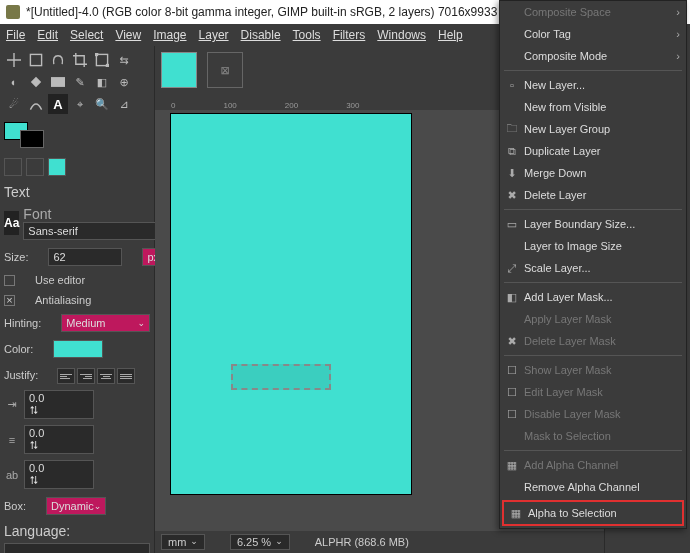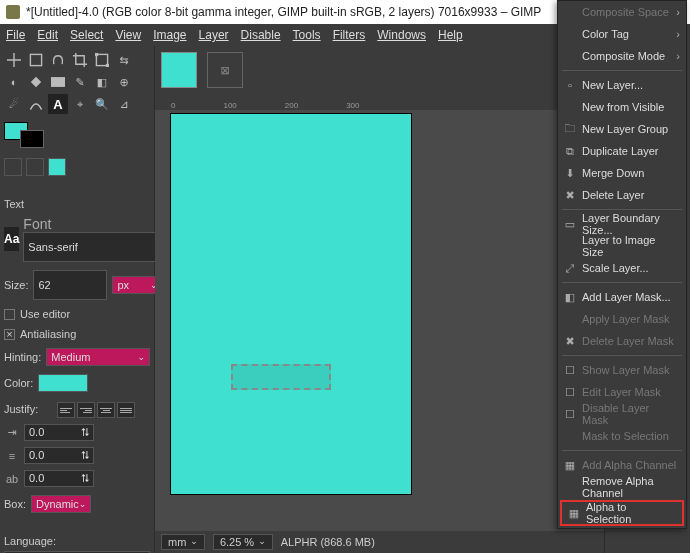--- a/index.html
+++ b/index.html
@@ -17,47 +17,47 @@
 .tool-grid { display: flex; flex-wrap: wrap; gap: 2px; }
 .tool { width: 20px; height: 20px; display: flex; align-items: center; justify-content: center; background: #3b3b3b; color: #bbb; }
 .tool svg { width: 14px; height: 14px; fill: #bbb; stroke: #bbb; }
 .tool.A { background: #222; font-weight: bold; font-size: 13px; color: #fff; }
 .swatches { display: flex; align-items: flex-start; margin-top: 4px; }
 .sw-fg { width: 24px; height: 18px; background: #40e0d0; border: 1px solid #000; }
 .sw-bg { width: 24px; height: 18px; background: #000; border: 1px solid #666; margin-left: -8px; margin-top: 8px; }
 .tabs-row { display: flex; gap: 4px; margin-top: 6px; }
 .tab-sq { width: 18px; height: 18px; border: 1px solid #555; }
 .tab-sq.cyan { background: #40e0d0; }
-.sect-label { font-size: 11px; color: #ccc; margin-top: 18px; }
+.sect-label { font-size: 14px; color: #ccc; margin-top: 4px; }
 .font-row { display: flex; gap: 4px; align-items: center; margin-top: 2px; }
 .aa-btn { width: 24px; height: 24px; background: #222; color: #fff; display: flex; align-items: center; justify-content: center; font-size: 12px; font-weight: bold; }
-.input { background: #2a2a2a; border: 1px solid #555; color: #ddd; padding: 8px 4px; font-size: 11px; flex: 1; }
+.input { background: #2a2a2a; border: 1px solid #555; color: #ddd; padding: 2px 4px; font-size: 11px; flex: 1; }
 .spin { width: 74px; }
-.row { display: flex; align-items: center; gap: 5px; margin-top: 4px; }
+.row { display: flex; align-items: center; gap: 20px; margin-top: 4px; }
 .dd { background: #be185d; border: 1px solid #555; color: #ddd; padding: 2px 4px; display: flex; align-items: center; justify-content: space-between; min-width: 50px; }
 .chev { font-size: 9px; }
 .chk { width: 11px; height: 11px; border: 1px solid #777; }
 .chk.on::after { content: "×"; display: block; text-align: center; line-height: 9px; color: #ccc; }
 .color-sw { width: 50px; height: 18px; background: #40e0d0; border: 1px solid #555; }
 .justify-row { display: flex; gap: 2px; margin-top: 2px; }
 .jbtn { width: 18px; height: 16px; background: #2a2a2a; border: 1px solid #555; display: flex; flex-direction: column; justify-content: center; gap: 1px; padding: 2px; }
 .jbtn i { height: 1px; background: #aaa; display: block; }
 .num-row { display: flex; align-items: center; gap: 4px; margin-top: 2px; }
 .num-row .ic { width: 16px; text-align: center; color: #aaa; }
-.num-row .spin2 { background: #2a2a2a; border: 1px solid #555; color: #ddd; padding: 1px 4px; width: 70px; font-size: 11px; display: flex; justify-content: space-between; }
+.num-row .spin2 { background: #2a2a2a; border: 1px solid #555; color: #ddd; padding: 1px 4px; width: 70px; font-size: 11px; display: flex; justify-content: space-between; flex-direction: column; }
 
 .canvas-wrap { flex: 1; background: #4a4a4a; position: relative; display: flex; flex-direction: column; }
 .thumb-row { height: 48px; background: #3b3b3b; display: flex; align-items: center; padding: 6px; gap: 10px; }
 .thumb { width: 36px; height: 36px; background: #40e0d0; border: 1px solid #888; }
 .thumb-x { width: 36px; height: 36px; border: 1px solid #666; display: flex; align-items: center; justify-content: center; color: #888; }
 .ruler-h { height: 16px; background: #3b3b3b; color: #999; font-size: 8px; display: flex; align-items: flex-end; padding-left: 16px; gap: 48px; }
 .canvas-area { flex: 1; background: #4a4a4a; position: relative; overflow: hidden; }
 .canvas { position: absolute; left: 16px; top: 4px; width: 240px; height: 380px; background: #40e0d0; box-shadow: 0 0 0 1px #000; }
 .sel-rect { position: absolute; left: 60px; top: 250px; width: 100px; height: 26px; border: 2px dashed #888; background: rgba(0,0,0,0.08); }
-.statusbar { height: 22px; background: #3b3b3b; display: flex; align-items: center; padding: 0 6px; gap: 8px; font-size: 11px; color: #ccc; }
+.statusbar { height: 22px; background: #3b3b3b; display: flex; align-items: center; padding: 0 6px; gap: 25px; font-size: 11px; color: #ccc; }
 .sb-dd { background: #2a2a2a; border: 1px solid #555; padding: 1px 6px; display: flex; gap: 4px; }
 
 .right-dock { width: 86px; background: #3b3b3b; border-left: 1px solid #2a2a2a; display: flex; flex-direction: column; }
 .dock-tabs { display: flex; gap: 2px; padding: 4px; }
 .dock-tab { width: 20px; height: 20px; border: 1px solid #555; display: flex; align-items: center; justify-content: center; font-size: 10px; background: #2a2a2a; }
 .dock-sec { padding: 2px 4px; font-size: 10px; font-style: italic; color: #aaa; }
 .brush-prev { width: 78px; height: 78px; background: #f8f8f8; margin: 2px 4px; position: relative; overflow: hidden; }
 .brush-prev::before { content: ""; position: absolute; inset: 0; background:
   radial-gradient(circle at 15% 20%, #000 2px, transparent 3px),
   radial-gradient(circle at 45% 18%, #333 5px, transparent 6px),
@@ -70,21 +70,21 @@
 }
 .dock-row { display: flex; gap: 4px; padding: 2px 4px; align-items: center; font-size: 10px; }
 .dock-row .tab { border: 1px solid #555; padding: 1px 3px; background: #2a2a2a; }
 .layers { padding: 2px 4px; }
 .layer-row { display: flex; align-items: center; gap: 4px; height: 24px; }
 .eye { width: 16px; height: 16px; display: flex; align-items: center; justify-content: center; }
 .lthumb { width: 36px; height: 20px; border: 1px solid #666; }
 .lthumb.checker { background: repeating-conic-gradient(#999 0 25%, #666 0 50%) 0 0/8px 8px; }
 .lthumb.cyan { background: #40e0d0; }
 
-.context-menu { position: absolute; right: 3px; top: 0; width: 130px; background: #3b3b3b; border: 1px solid #222; box-shadow: -2px 2px 6px rgba(0,0,0,0.4); z-index: 100; }
+.context-menu { position: absolute; right: 3px; top: 0; width: 188px; background: #3b3b3b; border: 1px solid #222; box-shadow: -2px 2px 6px rgba(0,0,0,0.4); z-index: 100; }
 .cm-item { display: flex; align-items: center; height: 22px; padding: 0 8px 0 24px; font-size: 11px; color: #ddd; position: relative; }
 .cm-item.disabled { color: #777; }
 .cm-item.sub::after { content: "›"; position: absolute; right: 6px; color: #aaa; }
 .cm-item .ico { position: absolute; left: 5px; width: 14px; height: 14px; display: flex; align-items: center; justify-content: center; color: #aaa; font-size: 11px; }
 .cm-sep { height: 1px; background: #555; margin: 3px 4px; }
 .highlight-box { border: 2px solid #e03030; margin: 2px; }
 </style>
 </head>
 <body>
 

